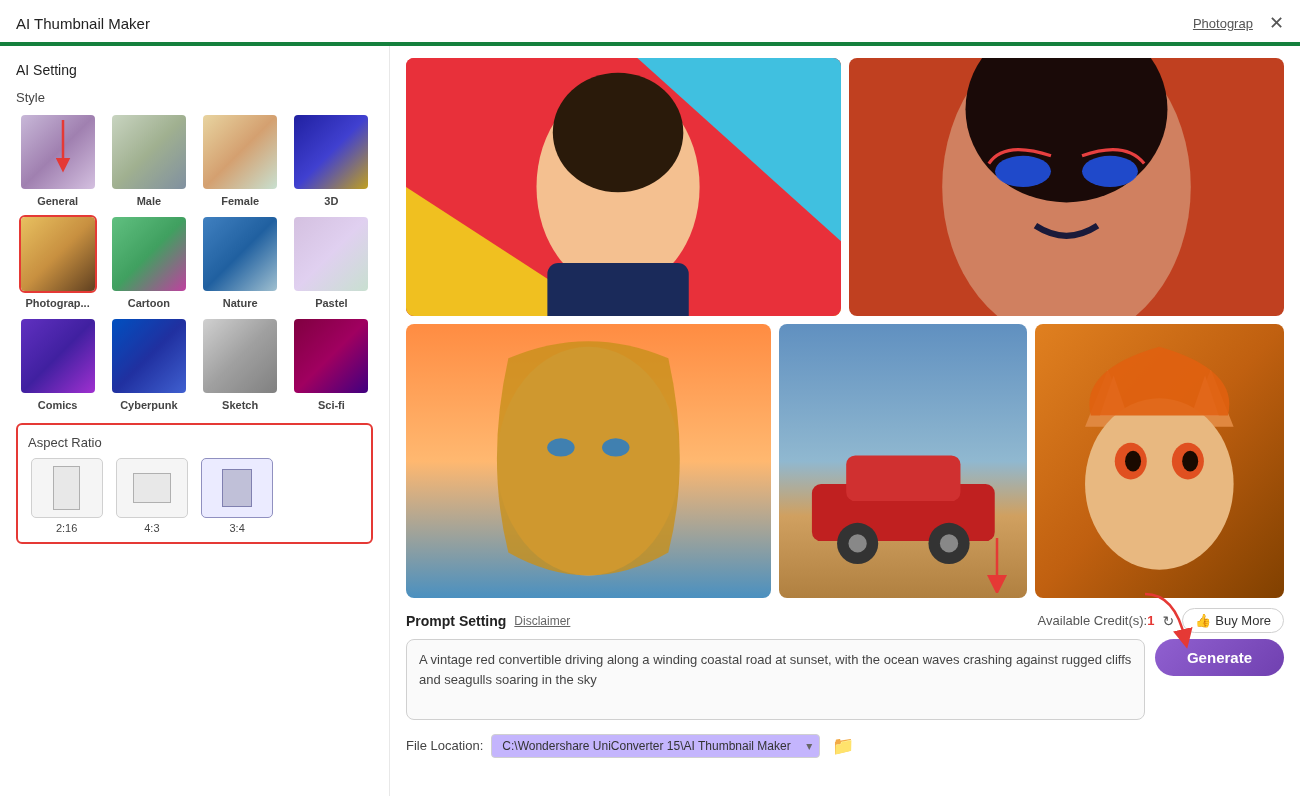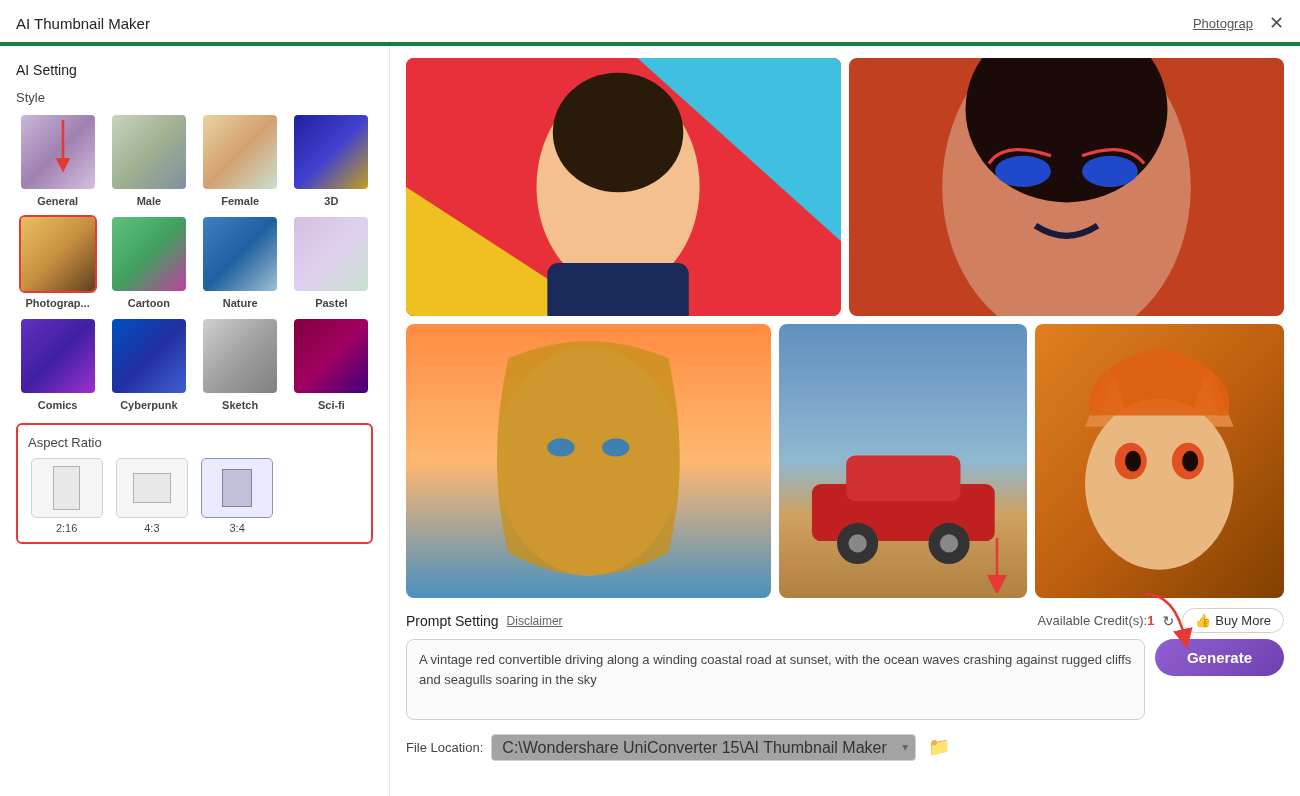--- a/index.html
+++ b/index.html
@@ -97,21 +97,21 @@
     .prompt-text-area {
       flex: 1; font-size: 13px; color: #444; line-height: 1.5;
       background: transparent; border: none; outline: none; resize: none;
       font-family: inherit;
     }
 
     .prompt-header {
       display: flex; align-items: center; justify-content: space-between; margin-bottom: 6px;
     }
     .prompt-header-left { display: flex; align-items: center; gap: 8px; }
-    .prompt-title { font-size: 14px; font-weight: 400; color: #222; }
+    .prompt-title { font-size: 14px; font-weight: 700; color: #222; }
     .disclaimer-link { font-size: 12px; color: #666; text-decoration: underline; cursor: pointer; }
     .credits-area { display: flex; align-items: center; gap: 8px; }
     .credits-text { font-size: 13px; color: #555; }
     .credits-num { color: #e53935; font-weight: 600; }
     .refresh-icon { color: #555; cursor: pointer; font-size: 14px; }
     .buy-more-btn {
       display: flex; align-items: center; gap: 4px;
       border: 1.5px solid #d0d0d0; border-radius: 16px;
       padding: 4px 12px; cursor: pointer; background: #fff;
       font-size: 13px; color: #333;
@@ -122,21 +122,21 @@
       padding: 10px 32px; font-size: 15px; font-weight: 600;
       cursor: pointer; min-width: 120px;
     }
 
     .bottom-bar {
       display: flex; align-items: center; gap: 8px; margin-top: 6px;
     }
     .file-location-label { font-size: 13px; color: #444; font-weight: 500; }
     .file-path-select {
       border: 1px solid #d0d0d0; border-radius: 4px; padding: 4px 28px 4px 10px;
-      font-size: 16px; color: #333; background: #a3a3a3; appearance: none;
+      font-size: 12px; color: #333; background: #c4b5fd; appearance: none;
       min-width: 320px; position: relative;
     }
     .file-path-wrapper { position: relative; display: inline-block; }
     .file-path-wrapper::after {
       content: '▾'; position: absolute; right: 8px; top: 50%; transform: translateY(-50%);
       font-size: 12px; color: #666; pointer-events: none;
     }
     .folder-icon { font-size: 18px; color: #888; cursor: pointer; margin-left: 4px; }
   </style>
 </head>

